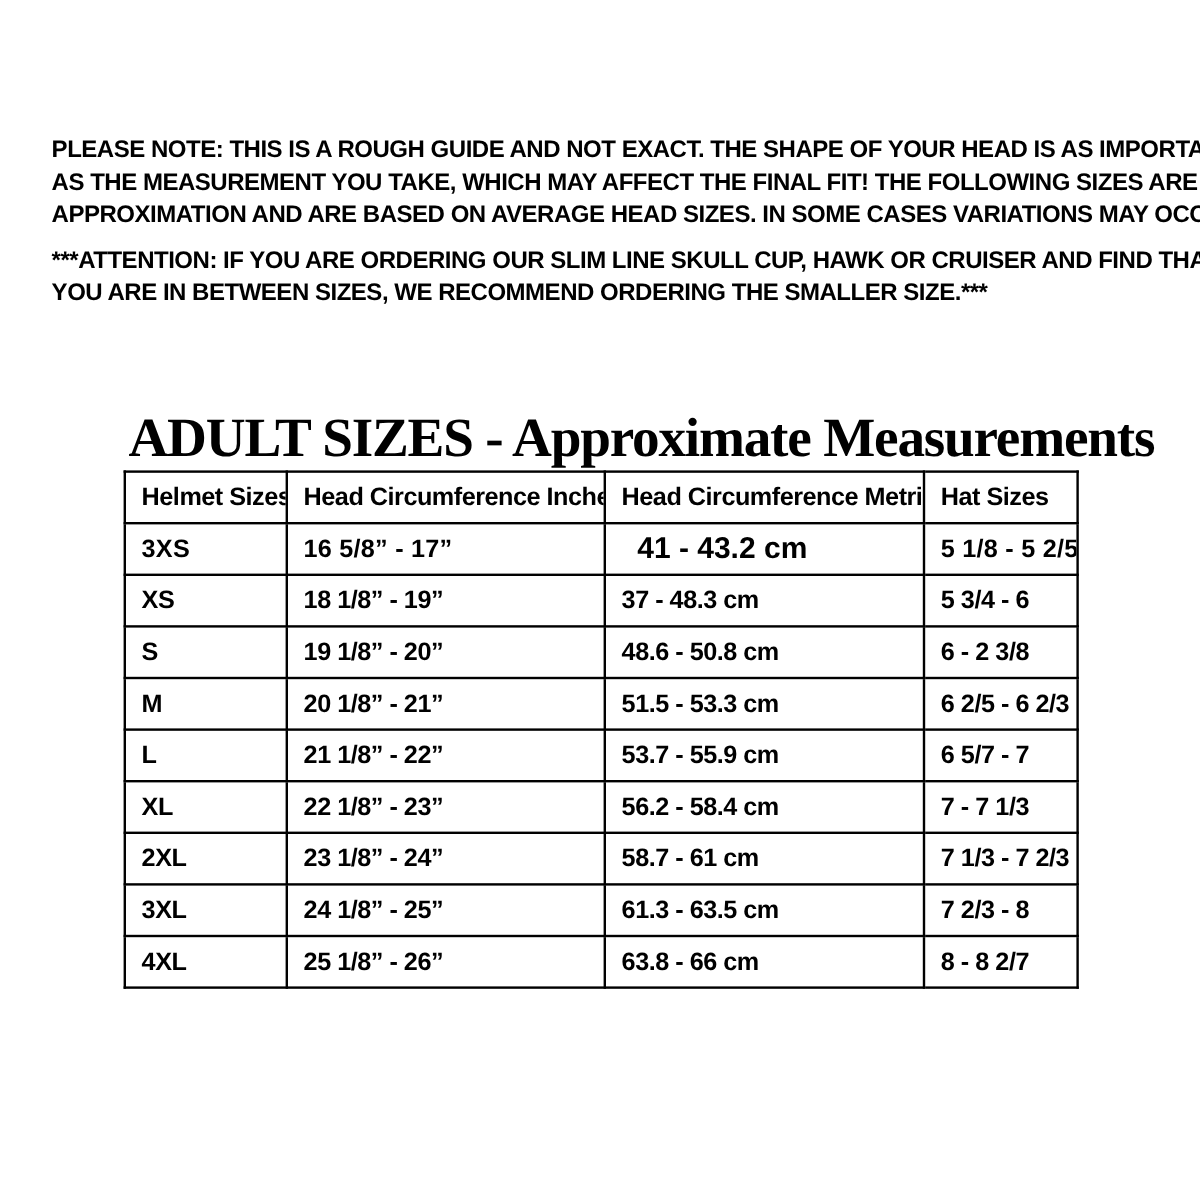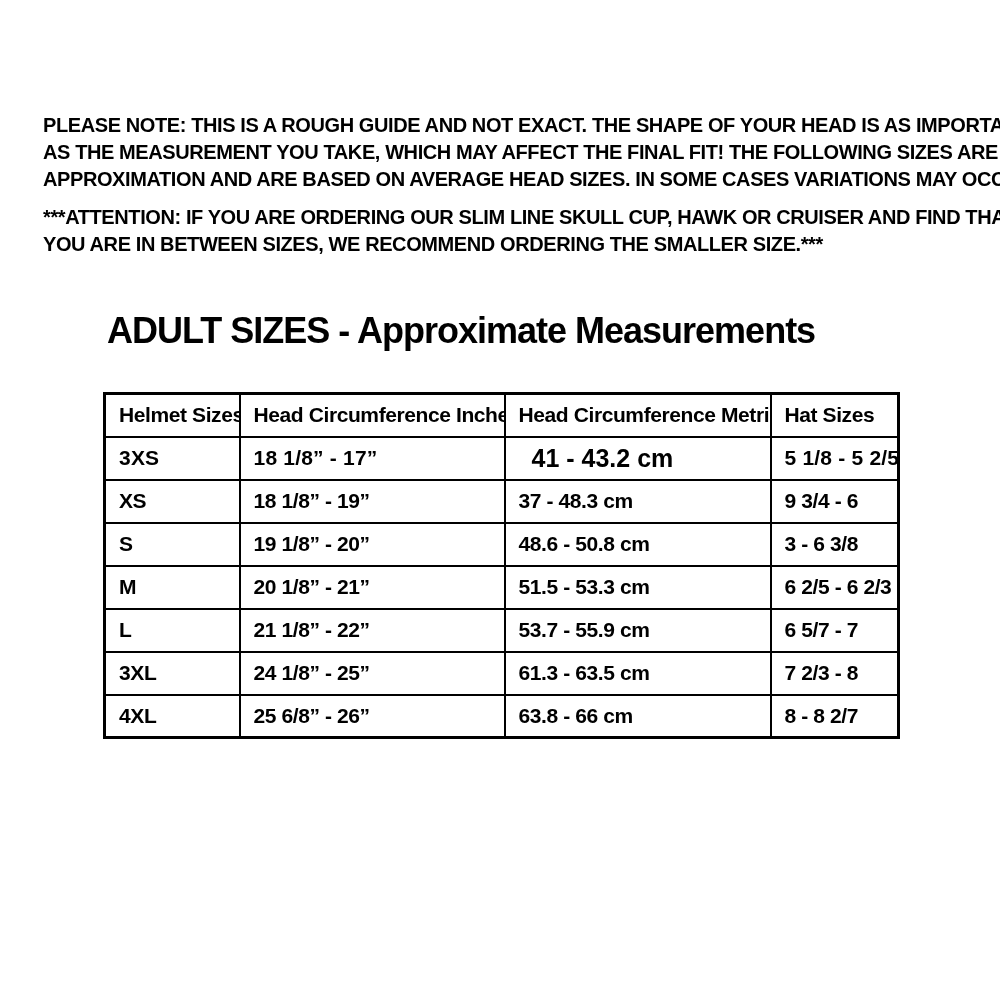--- a/index.html
+++ b/index.html
@@ -20,35 +20,36 @@
     line-height: 27px;
     letter-spacing: -0.4px;
     white-space: nowrap;
   }
   .note-please { top: 112px; }
   .note-attention { top: 204px; }
 
   .page-title {
     position: absolute;
     left: 107px;
-    top: 310px;
-    font-size: 36px;
+    top: 338px;
+    font-size: 46px;
     font-weight: 700;
     letter-spacing: -1px;
     white-space: nowrap;
+    font-family: Liberation Serif, serif;
   }
 
   table.size-table {
     position: absolute;
     left: 103px;
     top: 392px;
     width: 794px;
     border-collapse: collapse;
     table-layout: fixed;
-    border: 3px solid #000000;
+    border: 1px solid #000000;
   }
   col.c1 { width: 135px; }
   col.c2 { width: 265px; }
   col.c3 { width: 266px; }
   col.c4 { width: 128px; }
 
   .size-table th, .size-table td {
     border: 2px solid #000000;
     text-align: left;
     vertical-align: middle;
@@ -95,56 +96,68 @@
       <tr>
         <th>Helmet Sizes</th>
         <th>Head Circumference Inches</th>
         <th>Head Circumference Metric</th>
         <th>Hat Sizes</th>
       </tr>
     </thead>
     <tbody>
       <tr class="row-first">
         <td class="cell-size">3XS</td>
-        <td class="cell-inches">18 1/8” - 17”</td>
+        <td class="cell-inches">16 5/8” - 17”</td>
         <td class="cell-metric">41 - 43.2 cm</td>
         <td class="cell-hat">5 1/8 - 5 2/5</td>
       </tr>
       <tr>
         <td class="cell-size">XS</td>
         <td class="cell-inches">18 1/8” - 19”</td>
         <td class="cell-metric">37 - 48.3 cm</td>
-        <td class="cell-hat">9 3/4 - 6</td>
+        <td class="cell-hat">5 3/4 - 6</td>
       </tr>
       <tr>
         <td class="cell-size">S</td>
         <td class="cell-inches">19 1/8” - 20”</td>
         <td class="cell-metric">48.6 - 50.8 cm</td>
-        <td class="cell-hat">3 - 6 3/8</td>
+        <td class="cell-hat">6 - 2 3/8</td>
       </tr>
       <tr>
         <td class="cell-size">M</td>
         <td class="cell-inches">20 1/8” - 21”</td>
         <td class="cell-metric">51.5 - 53.3 cm</td>
         <td class="cell-hat">6 2/5 - 6 2/3</td>
       </tr>
       <tr>
         <td class="cell-size">L</td>
         <td class="cell-inches">21 1/8” - 22”</td>
         <td class="cell-metric">53.7 - 55.9 cm</td>
         <td class="cell-hat">6 5/7 - 7</td>
       </tr>
       <tr>
+        <td class="cell-size">XL</td>
+        <td class="cell-inches">22 1/8” - 23”</td>
+        <td class="cell-metric">56.2 - 58.4 cm</td>
+        <td class="cell-hat">7 - 7 1/3</td>
+      </tr>
+      <tr>
+        <td class="cell-size">2XL</td>
+        <td class="cell-inches">23 1/8” - 24”</td>
+        <td class="cell-metric">58.7 - 61 cm</td>
+        <td class="cell-hat">7 1/3 - 7 2/3</td>
+      </tr>
+      <tr>
         <td class="cell-size">3XL</td>
         <td class="cell-inches">24 1/8” - 25”</td>
         <td class="cell-metric">61.3 - 63.5 cm</td>
         <td class="cell-hat">7 2/3 - 8</td>
       </tr>
       <tr>
         <td class="cell-size">4XL</td>
-        <td class="cell-inches">25 6/8” - 26”</td>
+        <td class="cell-inches">25 1/8” - 26”</td>
         <td class="cell-metric">63.8 - 66 cm</td>
         <td class="cell-hat">8 - 8 2/7</td>
       </tr>
     </tbody>
   </table>
 
 </div>
 
 </body></html>

